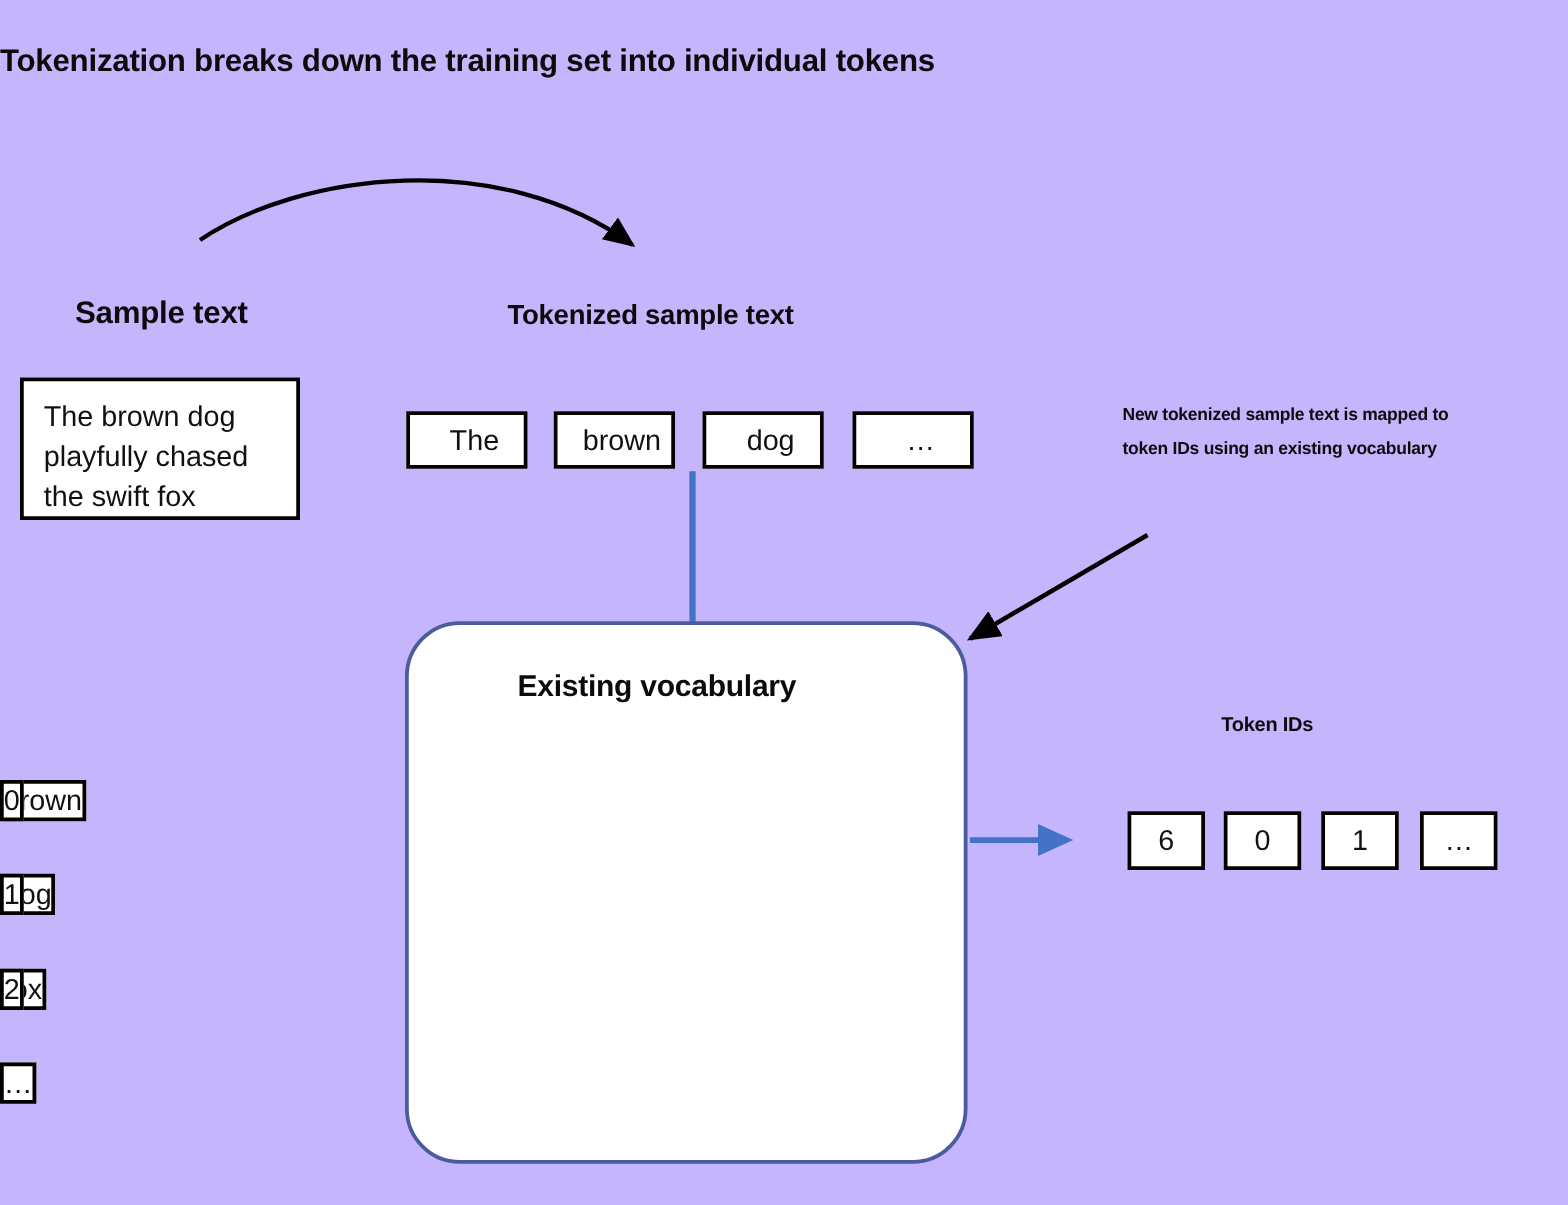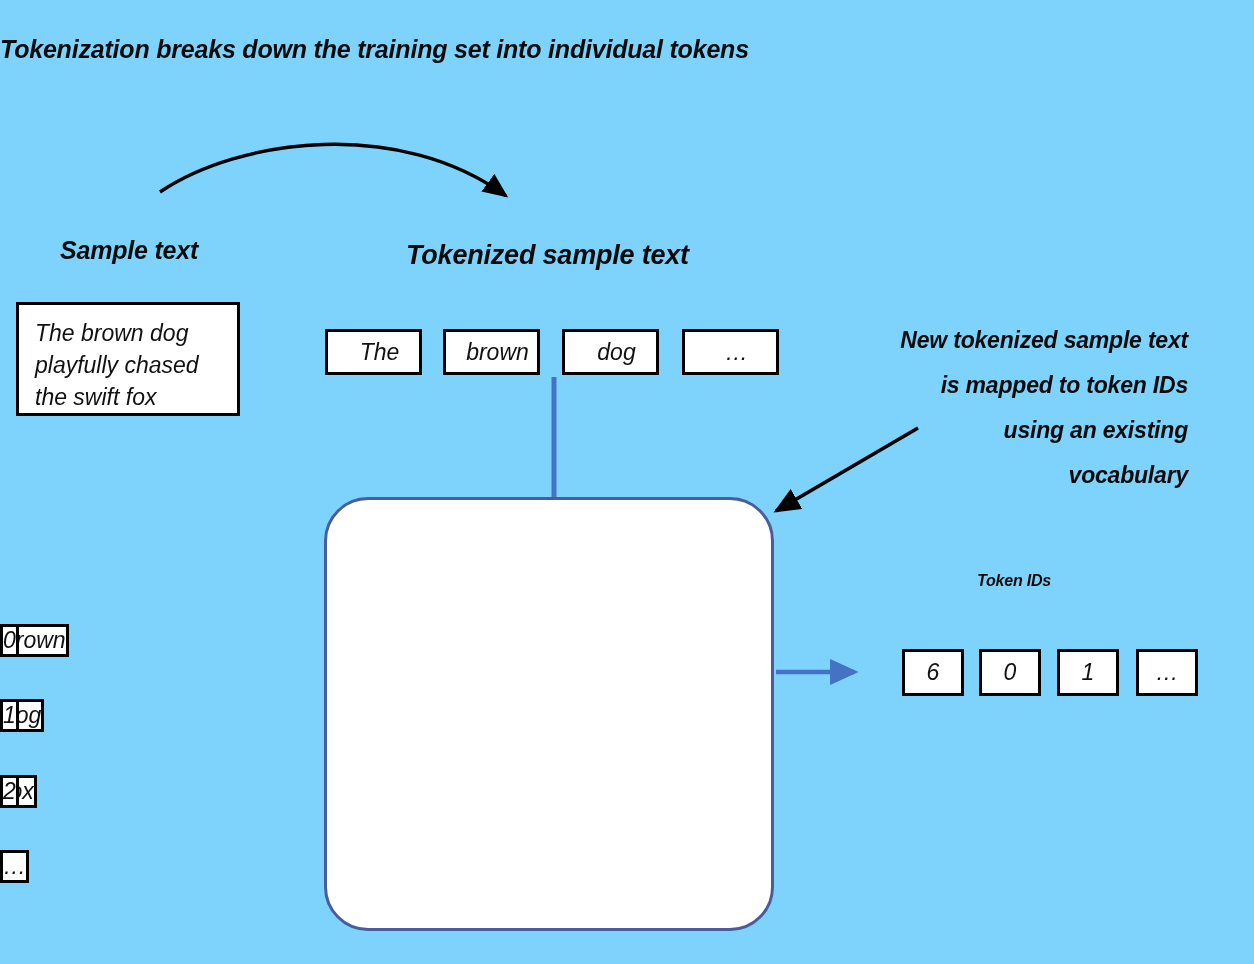--- a/index.html
+++ b/index.html
@@ -8,23 +8,22 @@
     background: #ffffff;
   }
   body {
     font-family: "Liberation Sans", sans-serif;
     color: #000000;
   }
   #canvas {
     position: relative;
     width: 1254px;
     height: 964px;
-    background: #7dd3fc;
+    background: #c4b5fd;
     overflow: hidden;
-    font-style: italic;
   }
   .abs { position: absolute; }
 
   
   .caption-bold {
     font-weight: bold;
     color: #0b0b0b;
     letter-spacing: -0.2px;
     line-height: 1.38;
     white-space: nowrap;
@@ -40,38 +39,38 @@
     line-height: 1.72;
   }
   #sample-text-heading {
     left: 60px;
     top: 233px;
     font-size: 25px;
   }
   #tokenized-heading {
     left: 406px;
     top: 237px;
-    font-size: 27px;
+    font-size: 22px;
   }
   #vocab-heading {
     left: 414px;
     top: 533px;
     font-size: 24px;
   }
   #token-ids-heading {
     left: 977px;
     top: 570px;
     font-size: 16px;
   }
   #mapping-note {
     left: 898px;
     top: 318px;
     width: 290px;
-    font-size: 23px;
-    text-align: right;
+    font-size: 14px;
+    text-align: left;
     line-height: 1.95;
     white-space: normal;
   }
 
   
   .plain-box {
     border: 3px solid #000000;
     background: #ffffff;
     box-sizing: border-box;
     display: flex;
@@ -201,20 +200,21 @@
 
   <div id="token-box-0" class="abs plain-box token-box">The</div>
   <div id="token-box-1" class="abs plain-box token-box">brown</div>
   <div id="token-box-2" class="abs plain-box token-box">dog</div>
   <div id="token-box-3" class="abs plain-box token-box">…</div>
 
   <div id="mapping-note" class="abs caption-bold">New tokenized sample text is mapped to token IDs using an existing vocabulary</div>
 
   <div id="vocab-container" class="abs"></div>
 
+  <div id="vocab-heading" class="abs caption-bold">Existing vocabulary</div>
 
   <div id="vocab-row-0">
     <div class="abs plain-box word-box">brown</div>
     <div class="abs plain-box id-box">0</div>
   </div>
   <div id="vocab-row-1">
     <div class="abs plain-box word-box">dog</div>
     <div class="abs plain-box id-box">1</div>
   </div>
   <div id="vocab-row-2">

